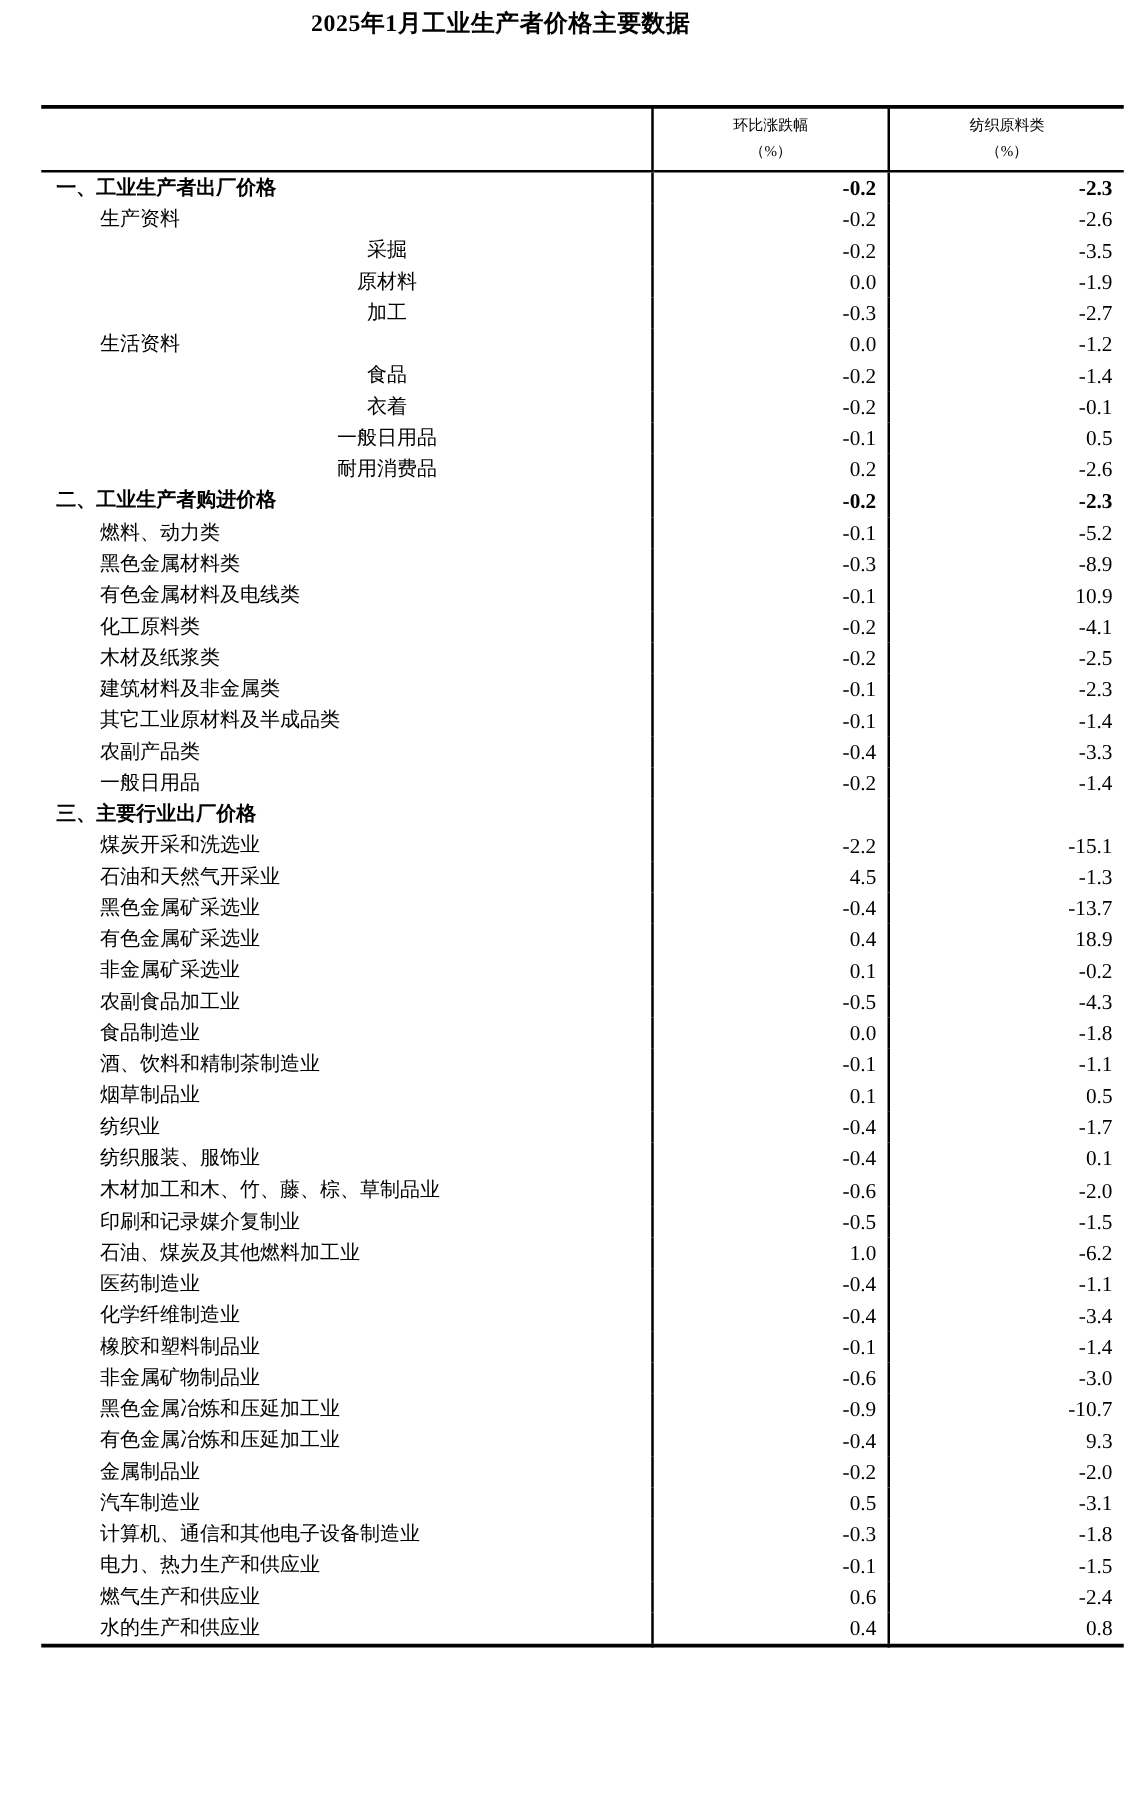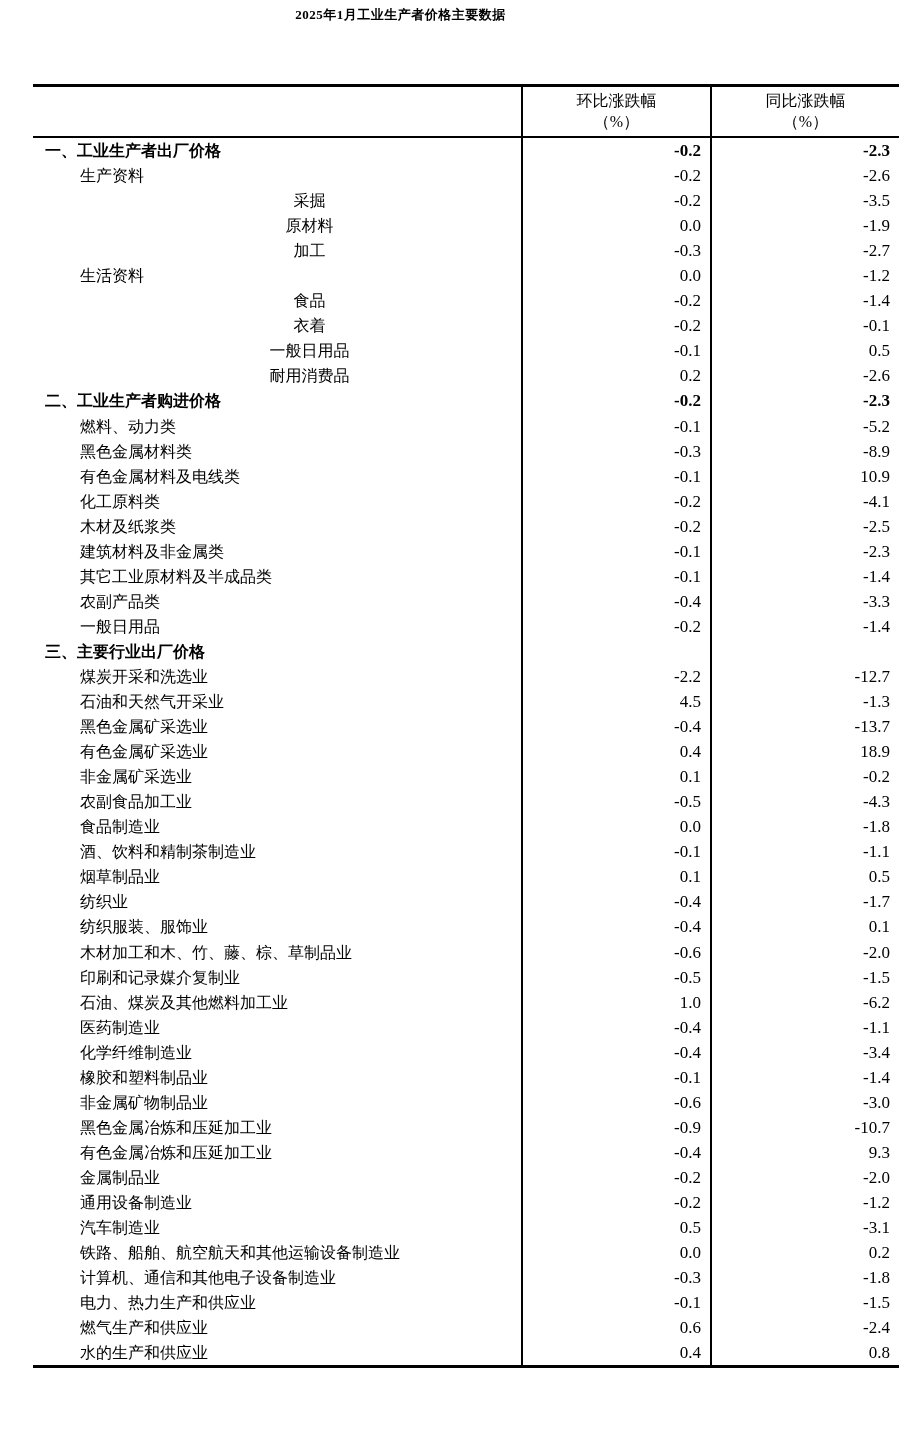--- a/index.html
+++ b/index.html
@@ -10,42 +10,42 @@
     position: relative;
     font-family: "Liberation Serif", "DejaVu Serif", serif;
     color: #000000;
   }
   .page-title {
     position: absolute;
     top: 6px;
     left: 0;
     width: 801px;
     text-align: center;
-    font-size: 13px;
+    font-size: 19px;
     font-weight: bold;
     letter-spacing: 0.5px;
   }
   table.price-table {
     position: absolute;
     left: 33px;
     top: 84px;
     width: 866px;
     border-collapse: collapse;
     table-layout: fixed;
     border-top: 3px solid #000000;
     border-bottom: 3px solid #000000;
   }
   col.c-label { width: 489px; }
   col.c-mom   { width: 189px; }
   col.c-yoy   { width: 188px; }
   thead td {
     border-bottom: 2px solid #000000;
     text-align: center;
     vertical-align: middle;
-    font-size: 16px;
+    font-size: 12px;
     line-height: 21px;
     padding: 3px 0 4px 0;
     height: 46px;
   }
   thead td.hval { border-left: 2px solid #000000; }
   thead .hline { display: block; }
   tbody td {
     height: 25.05px;
     font-size: 16px;
     line-height: 25.05px;
@@ -77,21 +77,21 @@
     <col class="c-yoy">
   </colgroup>
   <thead>
     <tr>
       <td class="hlabel"></td>
       <td class="hval">
         <span class="hline">环比涨跌幅</span>
         <span class="hline">（%）</span>
       </td>
       <td class="hval">
-        <span class="hline">同比涨跌幅</span>
+        <span class="hline">纺织原料类</span>
         <span class="hline">（%）</span>
       </td>
     </tr>
   </thead>
   <tbody>
       <tr class="bold">
         <td class="label ind0">一、工业生产者出厂价格</td>
         <td class="val">-0.2</td>
         <td class="val">-2.3</td>
       </tr>
@@ -191,21 +191,21 @@
         <td class="val">-1.4</td>
       </tr>
       <tr class="bold">
         <td class="label ind0">三、主要行业出厂价格</td>
         <td class="val"></td>
         <td class="val"></td>
       </tr>
       <tr>
         <td class="label ind1">煤炭开采和洗选业</td>
         <td class="val">-2.2</td>
-        <td class="val">-12.7</td>
+        <td class="val">-15.1</td>
       </tr>
       <tr>
         <td class="label ind1">石油和天然气开采业</td>
         <td class="val">4.5</td>
         <td class="val">-1.3</td>
       </tr>
       <tr>
         <td class="label ind1">黑色金属矿采选业</td>
         <td class="val">-0.4</td>
         <td class="val">-13.7</td>
@@ -294,33 +294,23 @@
         <td class="label ind1">有色金属冶炼和压延加工业</td>
         <td class="val">-0.4</td>
         <td class="val">9.3</td>
       </tr>
       <tr>
         <td class="label ind1">金属制品业</td>
         <td class="val">-0.2</td>
         <td class="val">-2.0</td>
       </tr>
       <tr>
-        <td class="label ind1">通用设备制造业</td>
-        <td class="val">-0.2</td>
-        <td class="val">-1.2</td>
-      </tr>
-      <tr>
         <td class="label ind1">汽车制造业</td>
         <td class="val">0.5</td>
         <td class="val">-3.1</td>
-      </tr>
-      <tr>
-        <td class="label ind1">铁路、船舶、航空航天和其他运输设备制造业</td>
-        <td class="val">0.0</td>
-        <td class="val">0.2</td>
       </tr>
       <tr>
         <td class="label ind1">计算机、通信和其他电子设备制造业</td>
         <td class="val">-0.3</td>
         <td class="val">-1.8</td>
       </tr>
       <tr>
         <td class="label ind1">电力、热力生产和供应业</td>
         <td class="val">-0.1</td>
         <td class="val">-1.5</td>

